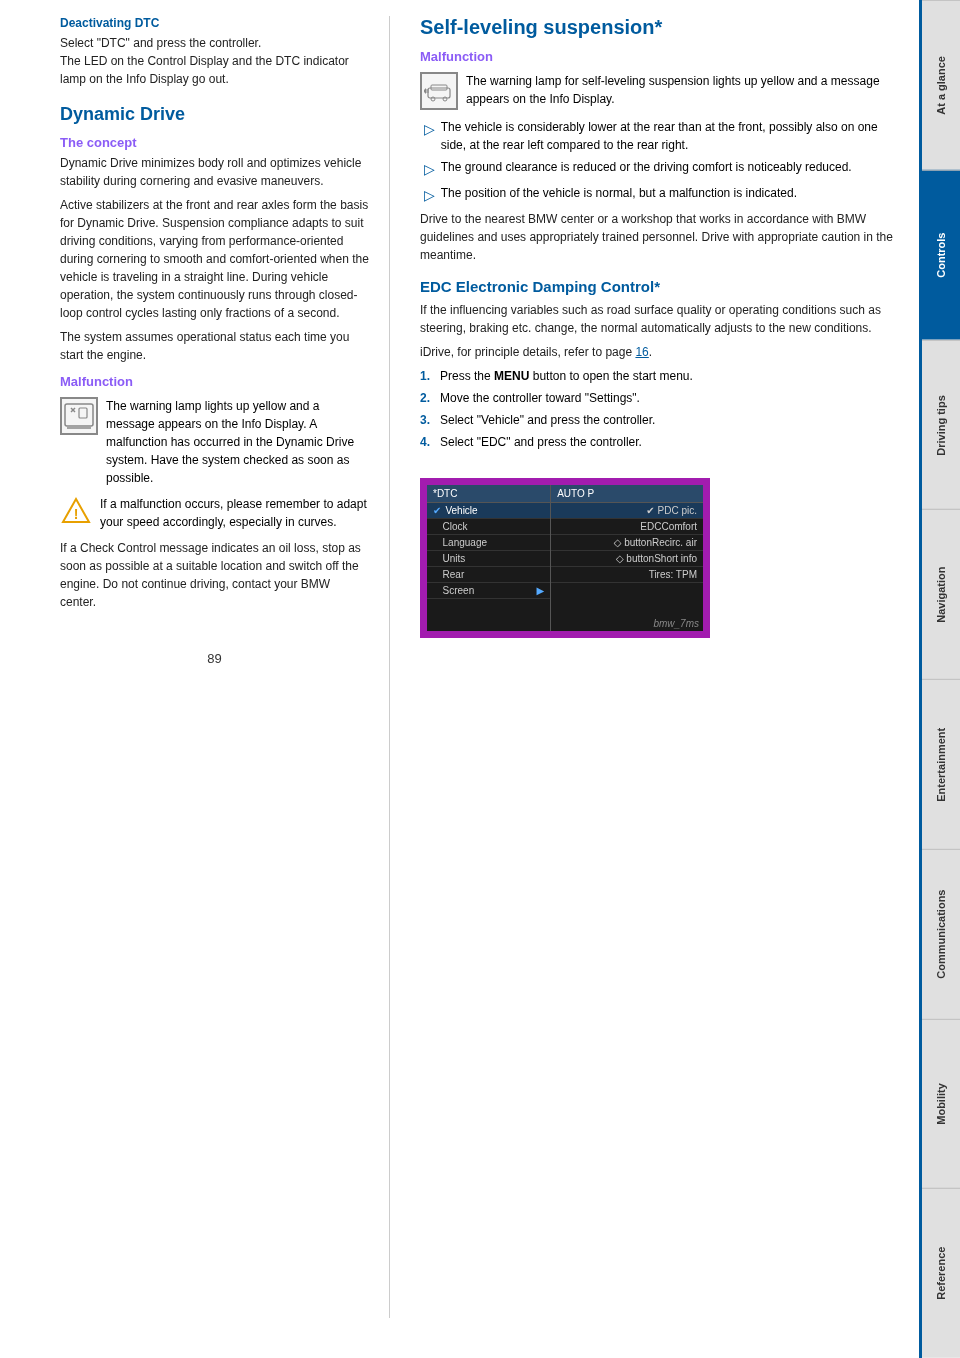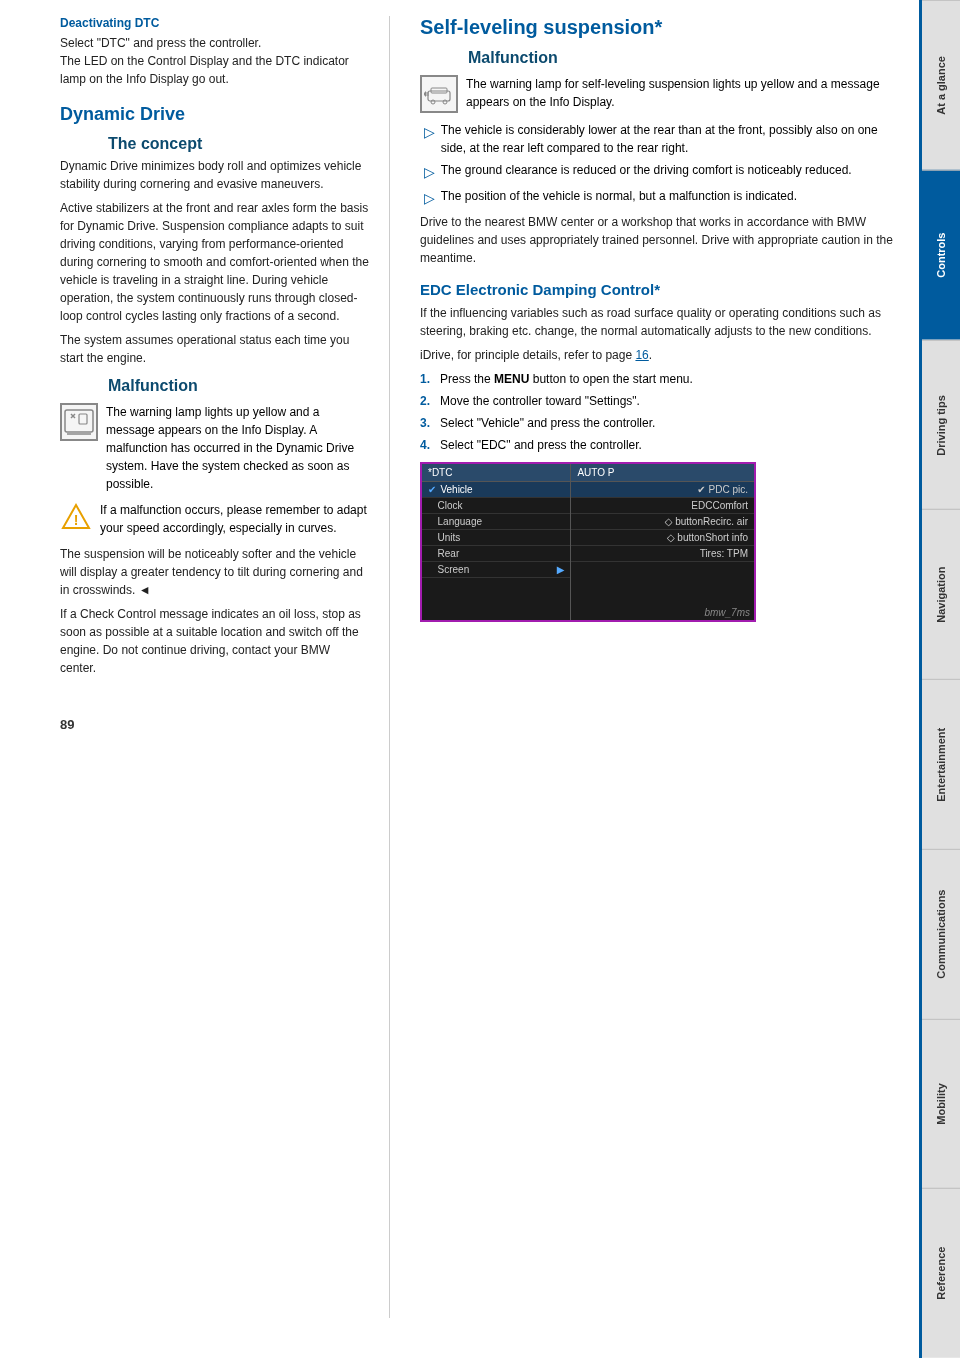--- a/index.html
+++ b/index.html
@@ -94,26 +94,25 @@
 
     .section-heading-medium {
       color: #005b9e;
       font-size: 15px;
       font-weight: bold;
       margin-bottom: 6px;
       margin-top: 14px;
     }
 
     .subsection-heading {
-      color: #0c4a6e;
-      font-size: 16px;
+      color: #8b5cf6;
+      font-size: 13px;
       font-weight: bold;
       margin-bottom: 4px;
       margin-top: 10px;
-      margin-left: 48px;
     }
 
     
     .body-text {
       font-size: 12px;
       line-height: 1.5;
       color: #222;
       margin-bottom: 6px;
     }
 
@@ -203,43 +202,42 @@
       flex-shrink: 0;
       min-width: 14px;
     }
 
     .bold-text {
       font-weight: bold;
     }
 
     
     .page-number {
-      text-align: left;
+      text-align: center;
       font-size: 13px;
       color: #333;
       margin-top: 20px;
-      font-weight: bold;
     }
 
     
     .bottom-accent {
       width: 3px;
       background: #005b9e;
       position: absolute;
       right: 38px;
       top: 0;
       bottom: 0;
     }
 
     
     .edc-menu-image {
-      width: 336px;
+      width: 290px;
       height: 160px;
-      border: 2px solid #a21caf;
-      margin-top: 8px;
+      border: 7px solid #a21caf;
+      margin-top: 27px;
       background: #1a1a1a;
       position: relative;
       overflow: hidden;
     }
 
     .edc-menu-inner {
       width: 100%;
       height: 100%;
       display: flex;
       flex-direction: row;
@@ -368,23 +366,20 @@
           <div class="warning-box">
             <div class="warning-icon-triangle">
               <svg class="triangle-svg" viewBox="0 0 30 30">
                 <polygon points="15,3 28,26 2,26" fill="none" stroke="#e8a000" stroke-width="2"></polygon>
                 <text x="15" y="23" text-anchor="middle" font-size="14" fill="#e8a000" font-weight="bold">!</text>
               </svg>
             </div>
             <div class="warning-text">If a malfunction occurs, please remember to adapt your speed accordingly, especially in curves.</div>
           </div>
 
-          <div class="body-text">
-            The suspension will be noticeably softer and the vehicle will display a greater tendency to tilt during cornering and in crosswinds. ◄
-          </div>
           <div class="body-text">If a Check Control message indicates an oil loss, stop as soon as possible at a suitable location and switch off the engine. Do not continue driving, contact your BMW center.</div>
         </div>
       </div>
 
       <div class="page-number" style="margin-top: 40px;">89</div>
     </div>
 
     <div class="right-column">
 
       <div>

